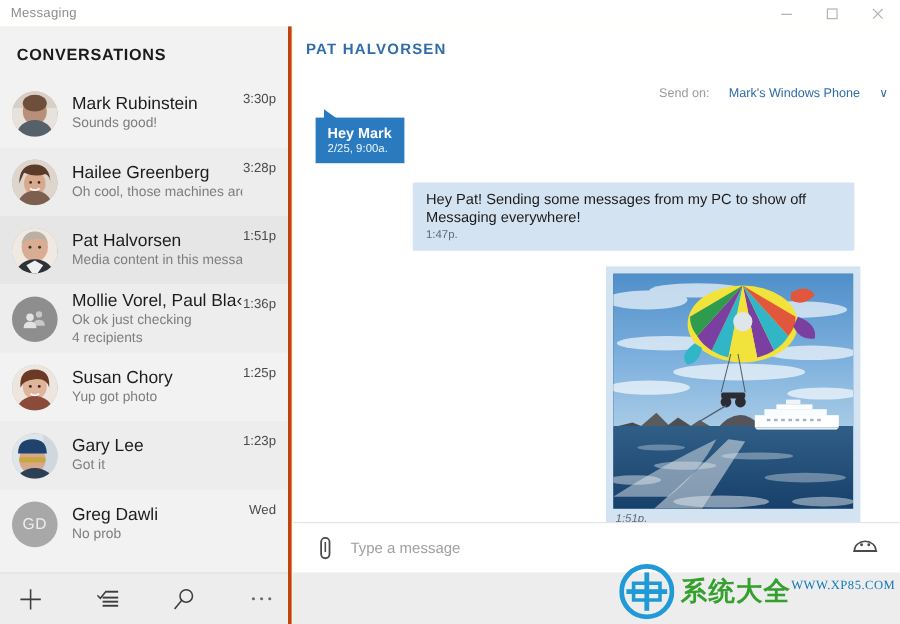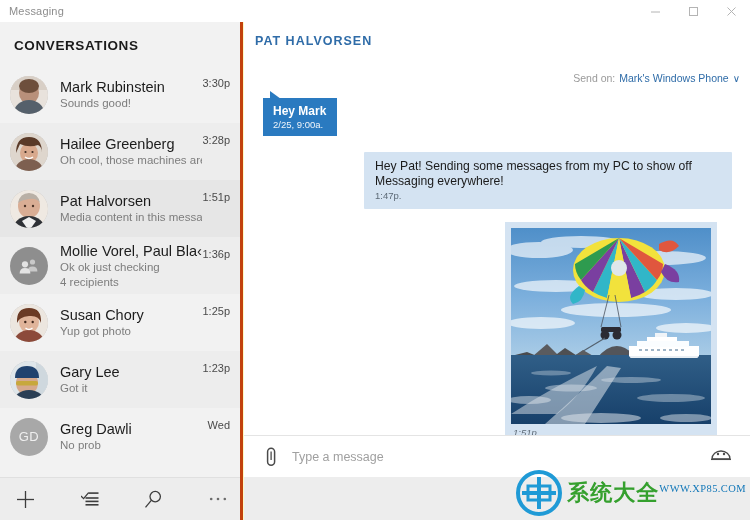--- a/index.html
+++ b/index.html
@@ -128,21 +128,21 @@
   }
   .chat-title {
     font-size: 12.5px; font-weight: bold;
     letter-spacing: 1px;
     color: #2f6ca8;
     padding: 12px 0 0 11px;
   }
   .send-on {
     position: absolute; right: 10px; top: 50px;
     font-size: 10.5px; color: #9a9a9a;
-    display: flex; align-items: center; gap: 4px;
+    display: flex; align-items: center; gap: 16px;
     white-space: nowrap;
   }
   .send-on .val { color: #2f6ca8; }
   .send-on .chev { color: #2f6ca8; font-size: 10px; }
 
   .msgs {
     position: absolute; top: 68px; left: 0;
     width: 506px; height: 375px;
     overflow: hidden;
   }
@@ -157,21 +157,21 @@
     content: "";
     position: absolute; left: 7px; top: -7px;
     border-left: 0 solid transparent;
     border-right: 11px solid transparent;
     border-bottom: 8px solid #2a7ac0;
   }
   .bubble-out .txt { font-size: 12px; line-height: 14px; font-weight: bold; }
   .bubble-out .ts { font-size: 9.5px; line-height: 13px; opacity: .92; }
 
   .bubble-in {
-    position: absolute; left: 120px; top: 62px;
+    position: absolute; left: 100px; top: 62px;
     background: #d4e3f2;
     color: #1b1b1b;
     padding: 7px 11px 6px 11px;
     width: 368px;
     border-radius: 1px;
   }
   .bubble-in .txt { font-size: 12.2px; line-height: 15px; }
   .bubble-in .ts { font-size: 9.5px; line-height: 14px; color: #5d6a77; }
 
   .photo-msg {

